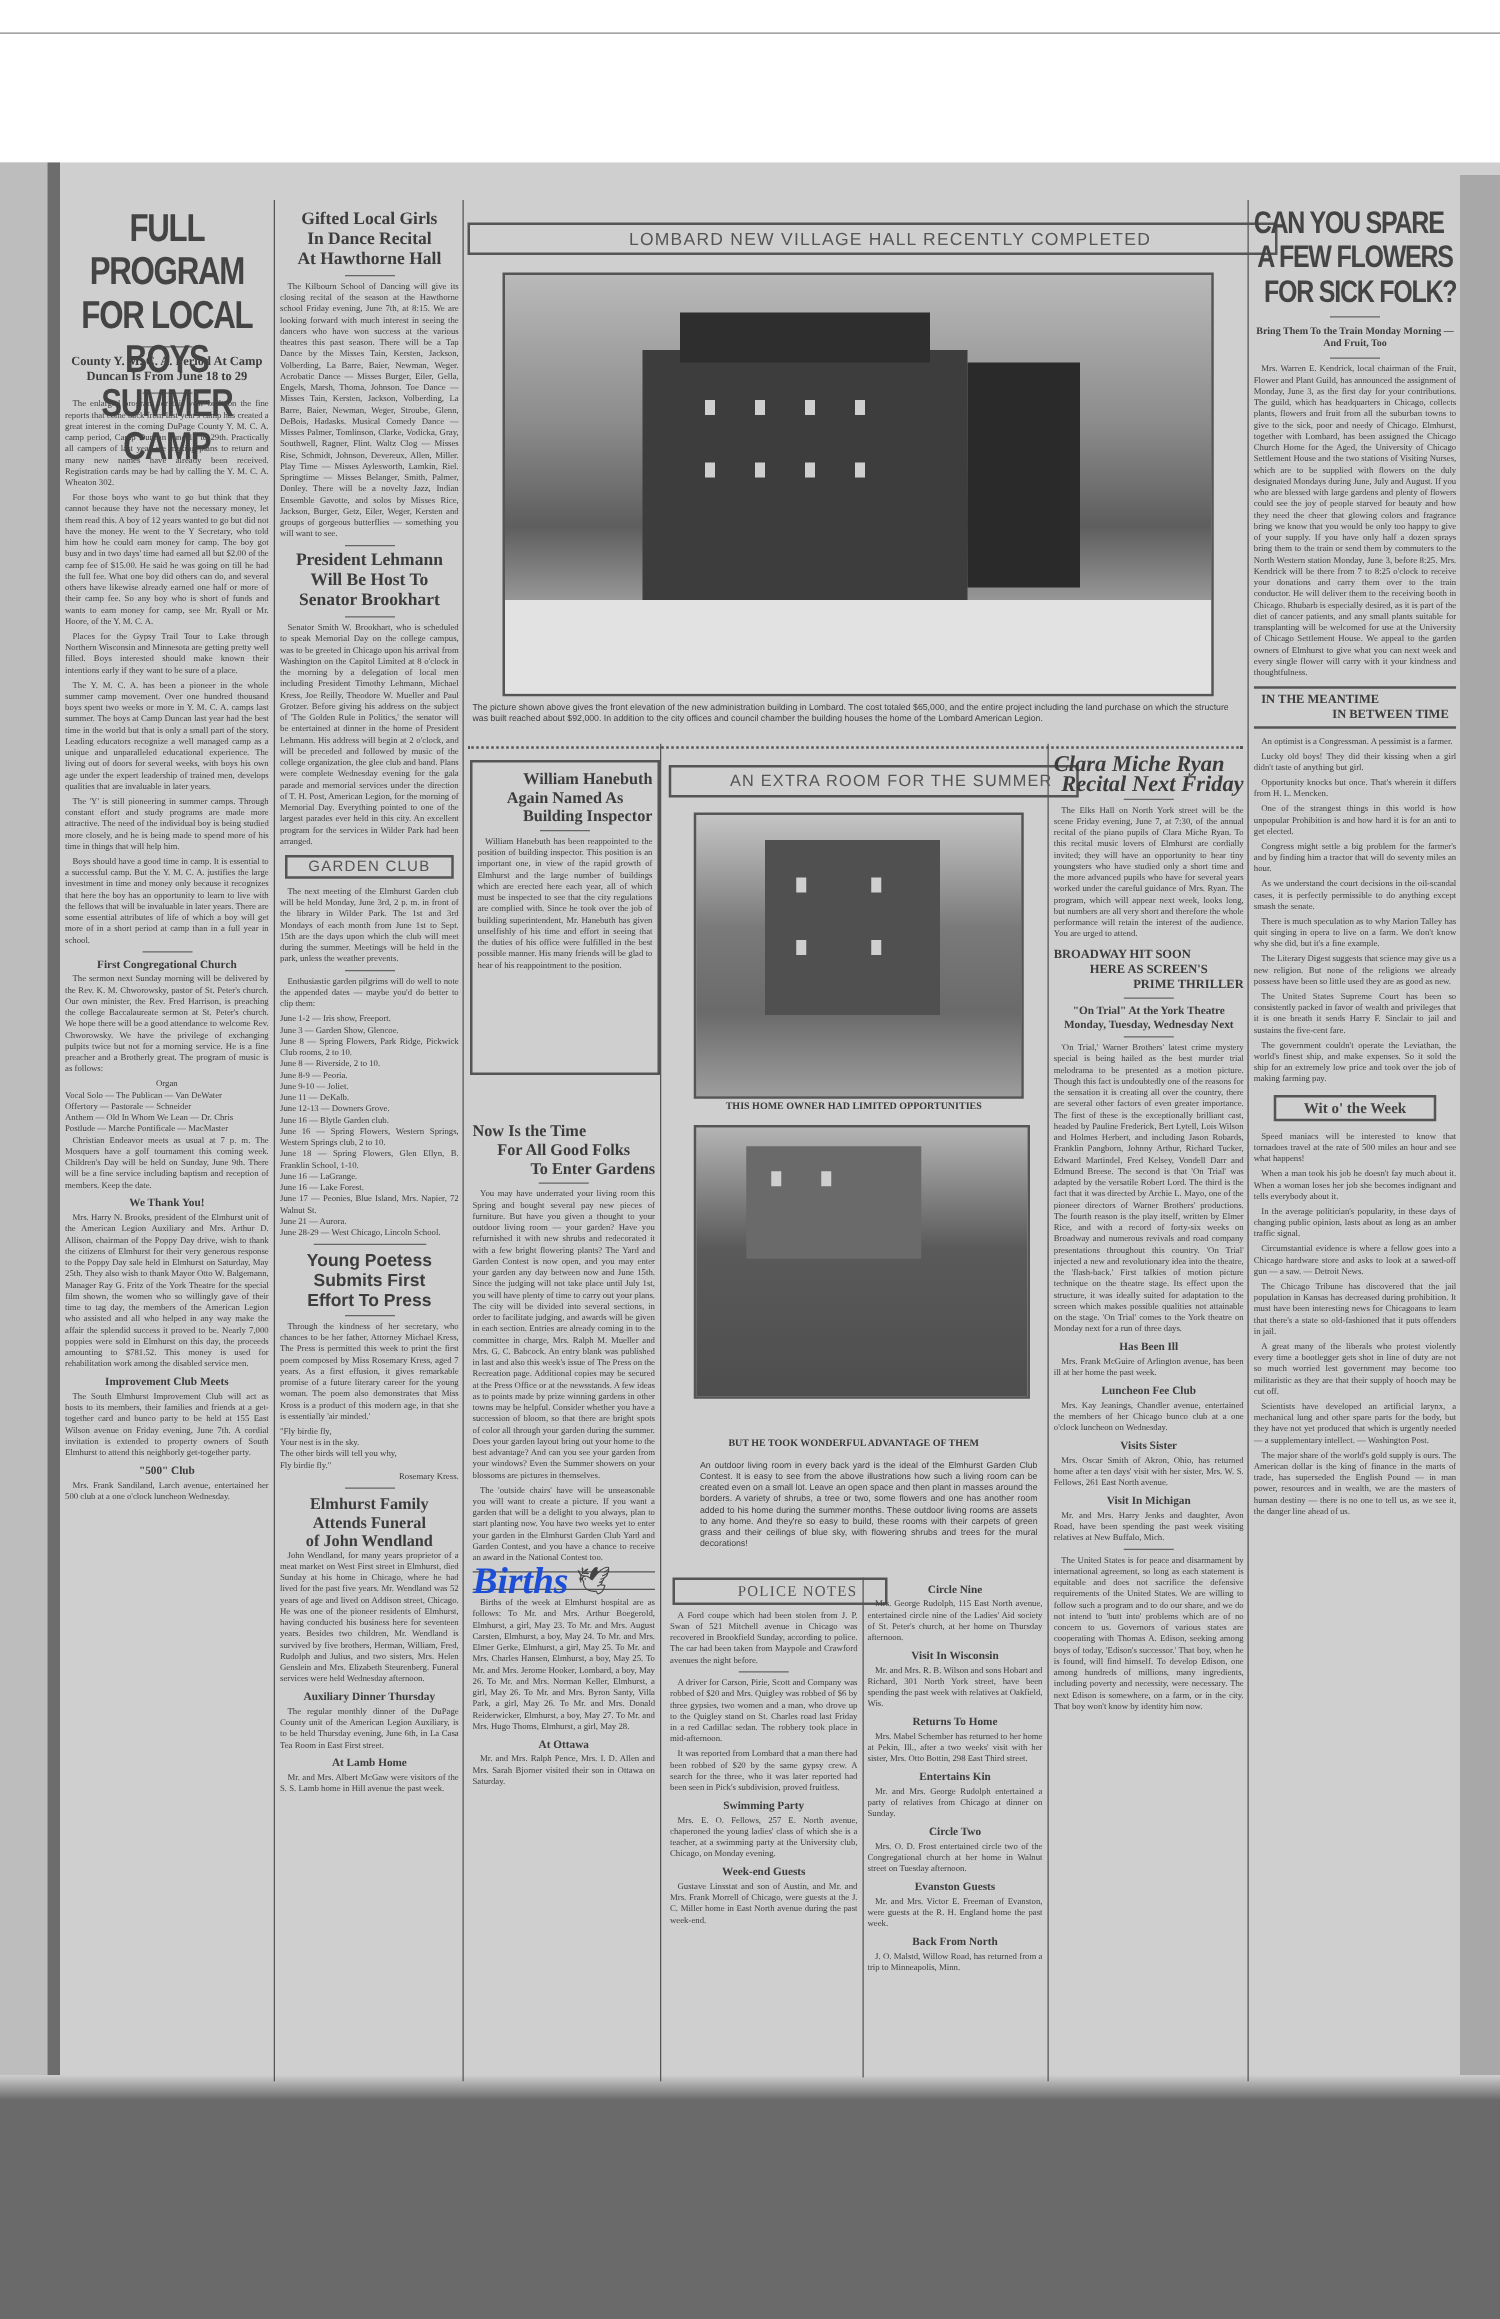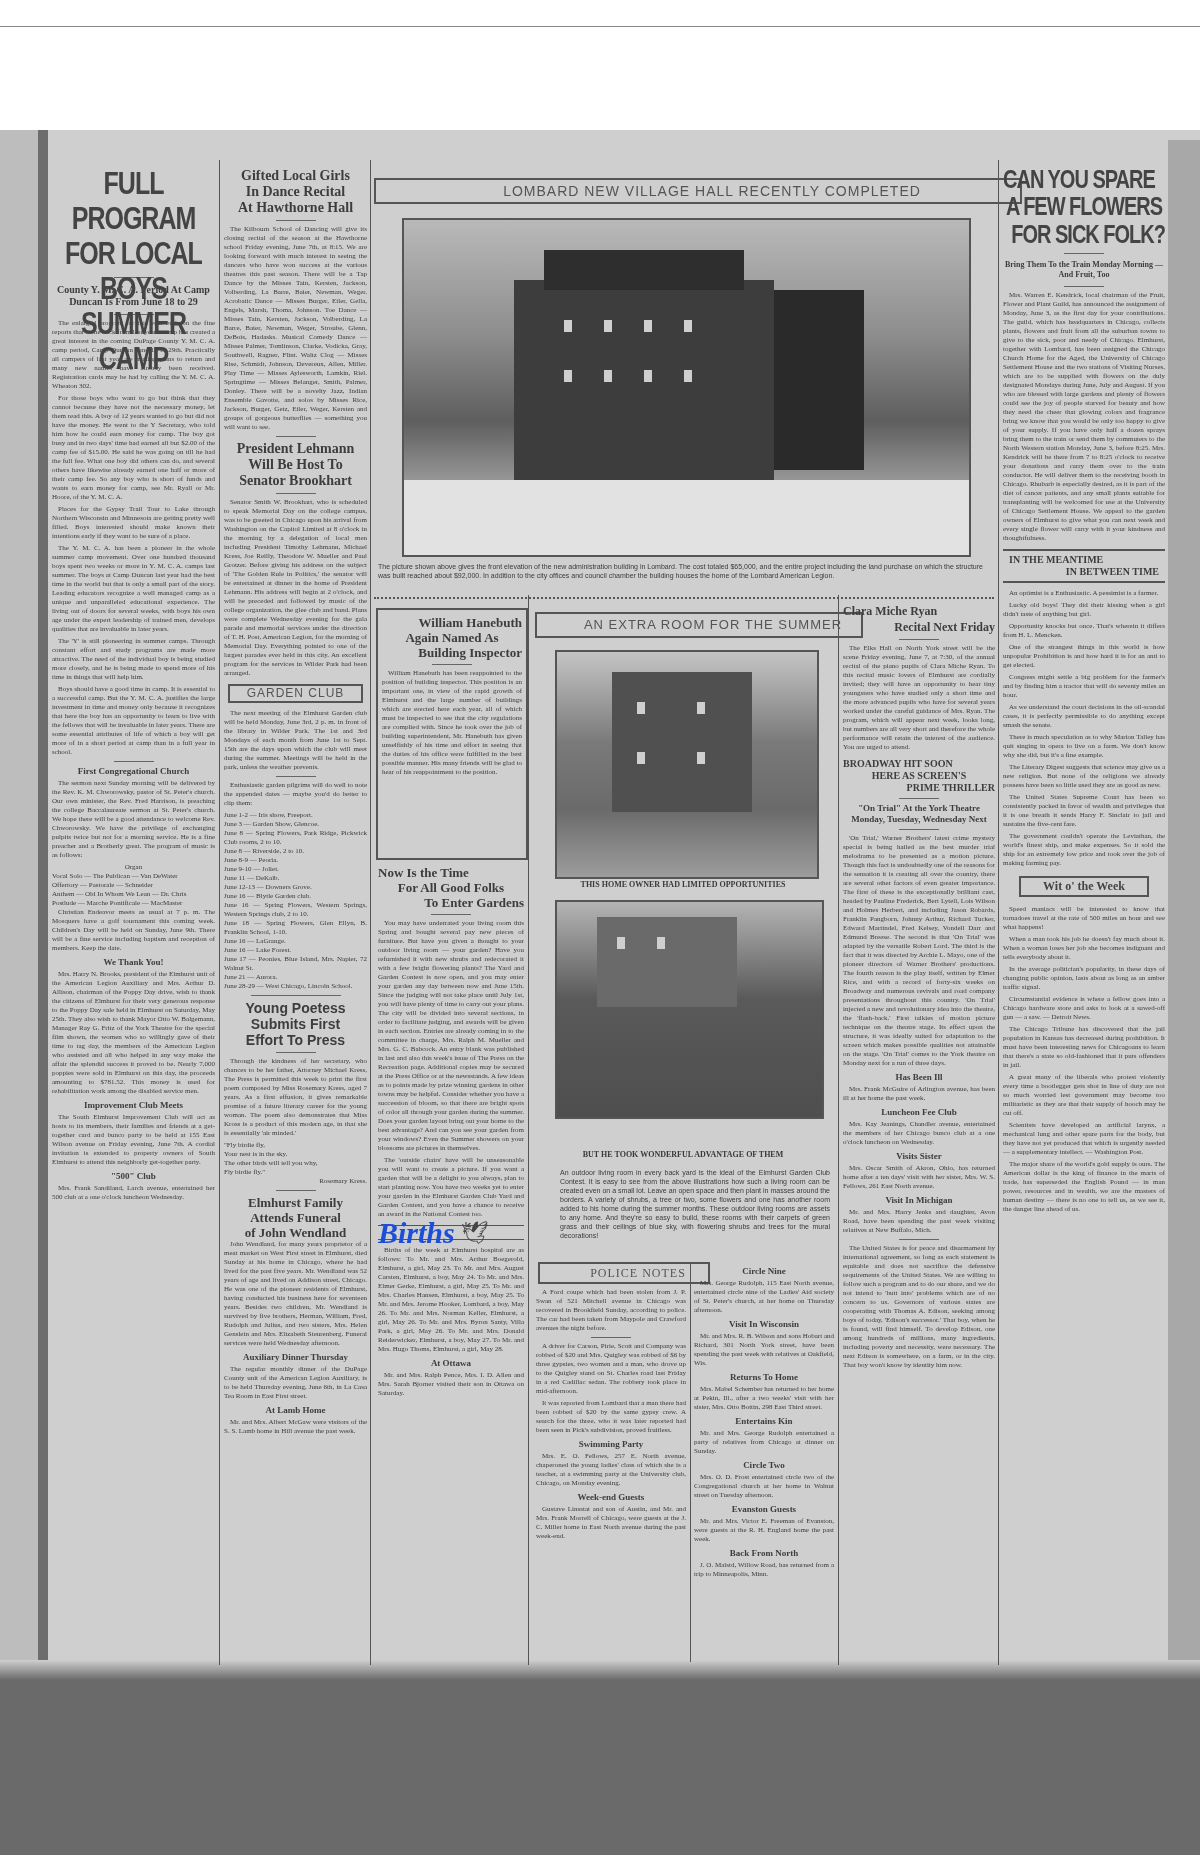--- a/index.html
+++ b/index.html
@@ -161,21 +161,21 @@
 <div class="framed" style="left:376px;top:608px;width:148px;height:248px;"></div>
 <div class="col" style="left:382px;top:615px;width:140px;height:240px;">
   <div class="hd" style="font-size:13px;line-height:15px;">
     <div style="text-align:right;">William Hanebuth</div>
     <div>Again Named As</div>
     <div style="text-align:right;">Building Inspector</div>
   </div>
   <div class="dash"></div>
   <p>William Hanebuth has been reappointed to the position of building inspector. This position is an important one, in view of the rapid growth of Elmhurst and the large number of buildings which are erected here each year, all of which must be inspected to see that the city regulations are complied with. Since he took over the job of building superintendent, Mr. Hanebuth has given unselfishly of his time and effort in seeing that the duties of his office were fulfilled in the best possible manner. His many friends will be glad to hear of his reappointment to the position.</p>
 </div>
-<div class="col" style="left:378px;top:865px;width:146px;height:800px;">
+<div class="col" style="left:378px;top:897px;width:146px;height:800px;">
   <div class="hd" style="font-size:13px;line-height:15px;">
     <div style="text-align:left;">Now Is the Time</div>
     <div>For All Good Folks</div>
     <div style="text-align:right;">To Enter Gardens</div>
   </div>
   <div class="dash"></div>
   <p>You may have underrated your living room this Spring and bought several pay new pieces of furniture. But have you given a thought to your outdoor living room — your garden? Have you refurnished it with new shrubs and redecorated it with a few bright flowering plants? The Yard and Garden Contest is now open, and you may enter your garden any day between now and June 15th. Since the judging will not take place until July 1st, you will have plenty of time to carry out your plans. The city will be divided into several sections, in order to facilitate judging, and awards will be given in each section. Entries are already coming in to the committee in charge, Mrs. Ralph M. Mueller and Mrs. G. C. Babcock. An entry blank was published in last and also this week's issue of The Press on the Recreation page. Additional copies may be secured at the Press Office or at the newsstands. A few ideas as to points made by prize winning gardens in other towns may be helpful. Consider whether you have a succession of bloom, so that there are bright spots of color all through your garden during the summer. Does your garden layout bring out your home to the best advantage? And can you see your garden from your windows? Even the Summer showers on your blossoms are pictures in themselves.</p>
   <p>The 'outside chairs' have will be unseasonable you will want to create a picture. If you want a garden that will be a delight to you always, plan to start planting now. You have two weeks yet to enter your garden in the Elmhurst Garden Club Yard and Garden Contest, and you have a chance to receive an award in the National Contest too.</p>
   <div style="display:flex;align-items:center;gap:6px;margin:6px 0;border-top:1px solid #555;border-bottom:1px solid #555;padding:2px 0;">
     <span class="births">Births</span>
@@ -226,21 +226,21 @@
   <p>Mr. and Mrs. George Rudolph entertained a party of relatives from Chicago at dinner on Sunday.</p>
   <div class="sub">Circle Two</div>
   <p>Mrs. O. D. Frost entertained circle two of the Congregational church at her home in Walnut street on Tuesday afternoon.</p>
   <div class="sub">Evanston Guests</div>
   <p>Mr. and Mrs. Victor E. Freeman of Evanston, were guests at the R. H. England home the past week.</p>
   <div class="sub">Back From North</div>
   <p>J. O. Malstd, Willow Road, has returned from a trip to Minneapolis, Minn.</p>
 </div>
 
 <div class="col" style="left:843px;top:603px;width:152px;height:1062px;">
-  <div class="hd" style="font-size:12px;line-height:16px;">
+  <div class="hd" style="font-size:18px;line-height:16px;font-style:italic;">
     <div style="text-align:left;">Clara Miche Ryan</div>
     <div style="text-align:right;">Recital Next Friday</div>
   </div>
   <div class="dash"></div>
   <p>The Elks Hall on North York street will be the scene Friday evening, June 7, at 7:30, of the annual recital of the piano pupils of Clara Miche Ryan. To this recital music lovers of Elmhurst are cordially invited; they will have an opportunity to hear tiny youngsters who have studied only a short time and the more advanced pupils who have for several years worked under the careful guidance of Mrs. Ryan. The program, which will appear next week, looks long, but numbers are all very short and therefore the whole performance will retain the interest of the audience. You are urged to attend.</p>
   <div class="hd" style="font-size:10px;line-height:12px;margin-top:6px;">
     <div style="text-align:left;">BROADWAY HIT SOON</div>
     <div>HERE AS SCREEN'S</div>
     <div style="text-align:right;">PRIME THRILLER</div>
   </div>
@@ -272,21 +272,21 @@
   <div class="dash"></div>
   <div class="deck" style="font-size:8px;line-height:10px;">Bring Them To the Train Monday Morning — And Fruit, Too</div>
   <div class="dash"></div>
   <p>Mrs. Warren E. Kendrick, local chairman of the Fruit, Flower and Plant Guild, has announced the assignment of Monday, June 3, as the first day for your contributions. The guild, which has headquarters in Chicago, collects plants, flowers and fruit from all the suburban towns to give to the sick, poor and needy of Chicago. Elmhurst, together with Lombard, has been assigned the Chicago Church Home for the Aged, the University of Chicago Settlement House and the two stations of Visiting Nurses, which are to be supplied with flowers on the duly designated Mondays during June, July and August. If you who are blessed with large gardens and plenty of flowers could see the joy of people starved for beauty and how they need the cheer that glowing colors and fragrance bring we know that you would be only too happy to give of your supply. If you have only half a dozen sprays bring them to the train or send them by commuters to the North Western station Monday, June 3, before 8:25. Mrs. Kendrick will be there from 7 to 8:25 o'clock to receive your donations and carry them over to the train conductor. He will deliver them to the receiving booth in Chicago. Rhubarb is especially desired, as it is part of the diet of cancer patients, and any small plants suitable for transplanting will be welcomed for use at the University of Chicago Settlement House. We appeal to the garden owners of Elmhurst to give what you can next week and every single flower will carry with it your kindness and thoughtfulness.</p>
   <div style="border-top:2px solid #555;border-bottom:2px solid #555;margin:6px 0;padding:3px 6px;">
     <div class="hd" style="font-size:10px;line-height:12px;">
       <div style="text-align:left;">IN THE MEANTIME</div>
       <div style="text-align:right;">IN BETWEEN TIME</div>
     </div>
   </div>
-  <p>An optimist is a Enthusiastic. A pessimist is a farmer.</p>
+  <p>An optimist is a Congressman. A pessimist is a farmer.</p>
   <p>Lucky old boys! They did their kissing when a girl didn't taste of anything but girl.</p>
   <p>Opportunity knocks but once. That's wherein it differs from H. L. Mencken.</p>
   <p>One of the strangest things in this world is how unpopular Prohibition is and how hard it is for an anti to get elected.</p>
   <p>Congress might settle a big problem for the farmer's and by finding him a tractor that will do seventy miles an hour.</p>
   <p>As we understand the court decisions in the oil-scandal cases, it is perfectly permissible to do anything except smash the senate.</p>
   <p>There is much speculation as to why Marion Talley has quit singing in opera to live on a farm. We don't know why she did, but it's a fine example.</p>
   <p>The Literary Digest suggests that science may give us a new religion. But none of the religions we already possess have been so little used they are as good as new.</p>
   <p>The United States Supreme Court has been so consistently packed in favor of wealth and privileges that it is one breath it sends Harry F. Sinclair to jail and sustains the five-cent fare.</p>
   <p>The government couldn't operate the Leviathan, the world's finest ship, and make expenses. So it sold the ship for an extremely low price and took over the job of making farming pay.</p>
   <div style="border:2px solid #555;margin:8px 16px;padding:4px 0;text-align:center;font-size:12px;font-weight:bold;color:#444;">Wit o' the Week</div>

